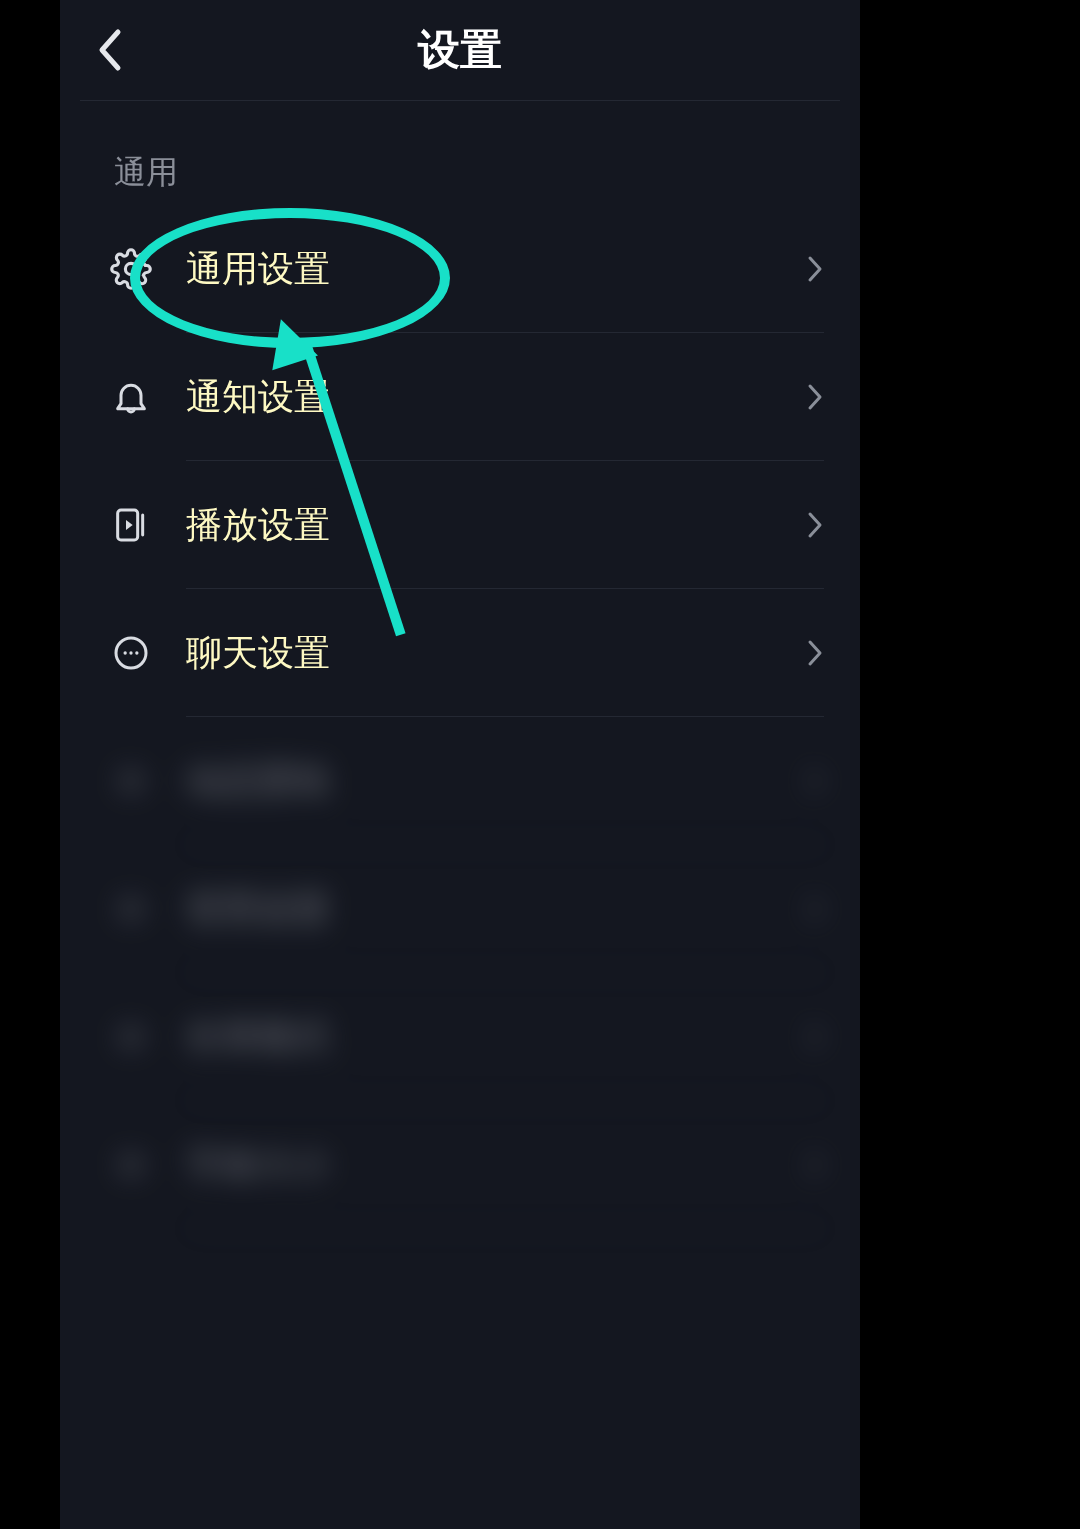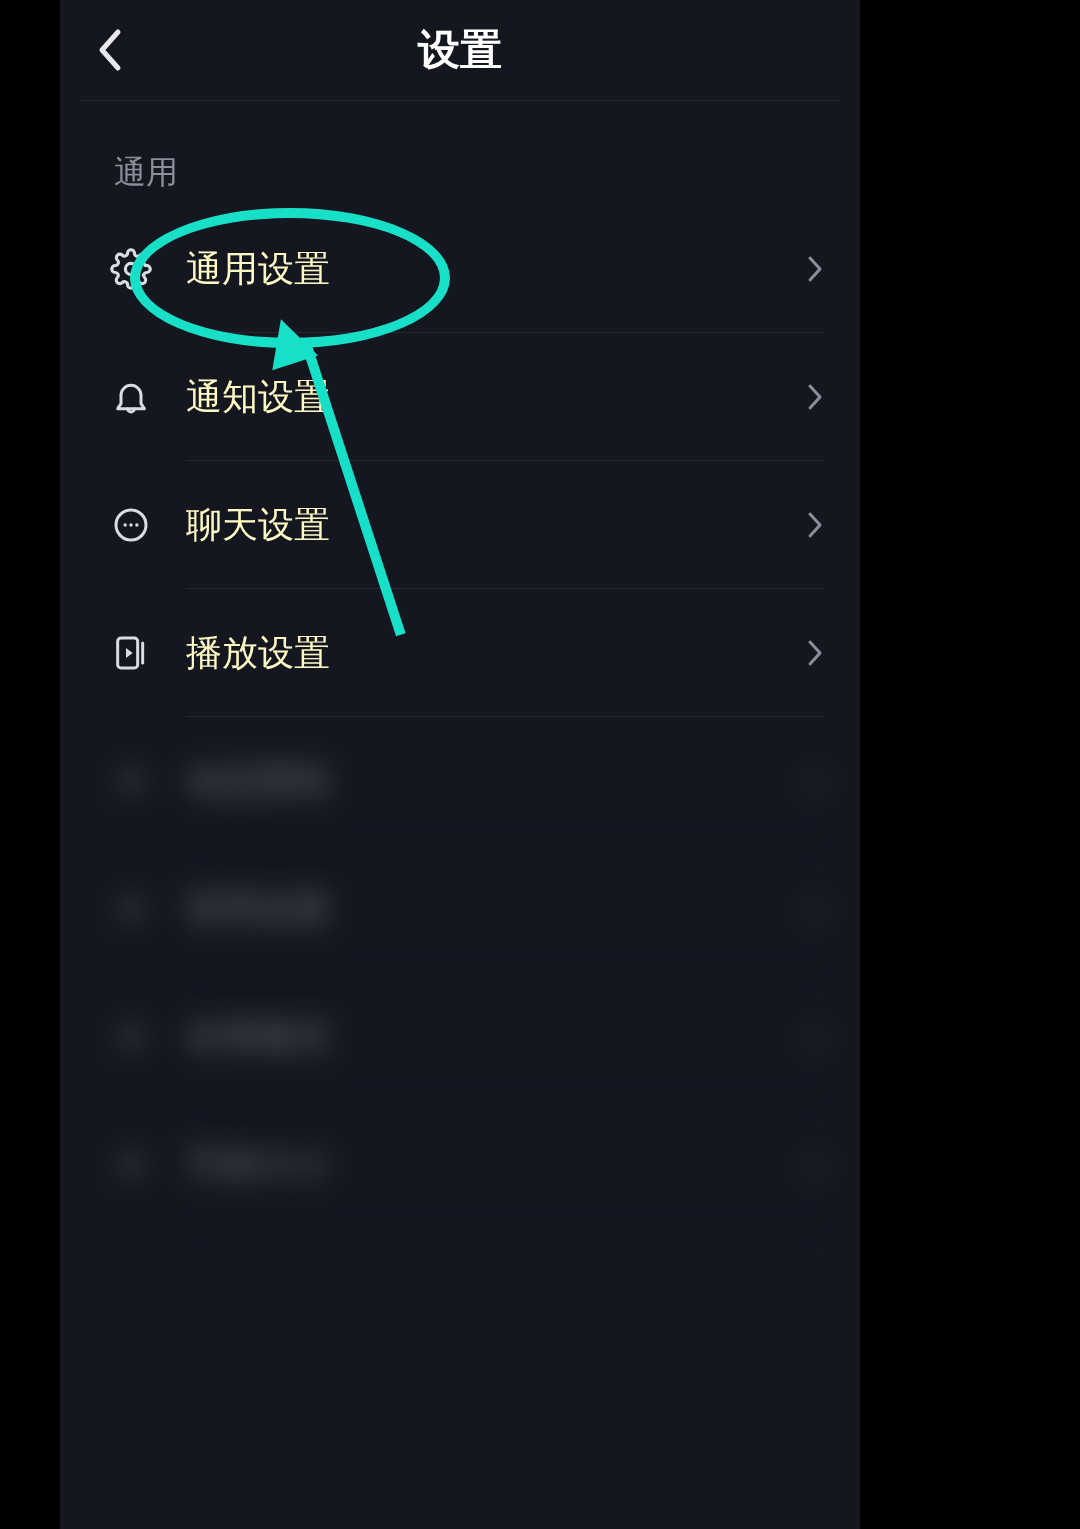--- a/index.html
+++ b/index.html
@@ -102,53 +102,53 @@
         </svg>
       </span>
       <span class="label">通知设置</span>
       <span class="chev">
         <svg width="18" height="30" viewBox="0 0 18 30">
             <polyline points="4,4 14,15 4,26" fill="none" stroke="currentColor" stroke-width="3" stroke-linecap="round" stroke-linejoin="round"></polyline>
           </svg>
       </span>
     </div>
 
+    <div class="row last-visible">
+      <span class="icon">
+        <svg width="40" height="40" viewBox="0 0 24 24" fill="none" stroke="currentColor" stroke-width="1.8" stroke-linecap="round" stroke-linejoin="round">
+          <rect x="4" y="3" width="12" height="18" rx="2"></rect>
+            <polygon points="9,9 9,15 13,12" fill="currentColor" stroke="none"></polygon>
+            <path d="M19 6v12"></path>
+        </svg>
+      </span>
+      <span class="label">播放设置</span>
+      <span class="chev">
+        <svg width="18" height="30" viewBox="0 0 18 30">
+            <polyline points="4,4 14,15 4,26" fill="none" stroke="currentColor" stroke-width="3" stroke-linecap="round" stroke-linejoin="round"></polyline>
+          </svg>
+      </span>
+    </div>
+
     <div class="row">
       <span class="icon">
         <svg width="40" height="40" viewBox="0 0 24 24" fill="none" stroke="currentColor" stroke-width="1.8" stroke-linecap="round" stroke-linejoin="round">
           <circle cx="12" cy="12" r="9"></circle>
             <circle cx="8.5" cy="12" r="1" fill="currentColor" stroke="none"></circle>
             <circle cx="12" cy="12" r="1" fill="currentColor" stroke="none"></circle>
             <circle cx="15.5" cy="12" r="1" fill="currentColor" stroke="none"></circle>
         </svg>
       </span>
       <span class="label">聊天设置</span>
       <span class="chev">
         <svg width="18" height="30" viewBox="0 0 18 30">
             <polyline points="4,4 14,15 4,26" fill="none" stroke="currentColor" stroke-width="3" stroke-linecap="round" stroke-linejoin="round"></polyline>
           </svg>
       </span>
     </div>
 
-    <div class="row last-visible">
-      <span class="icon">
-        <svg width="40" height="40" viewBox="0 0 24 24" fill="none" stroke="currentColor" stroke-width="1.8" stroke-linecap="round" stroke-linejoin="round">
-          <rect x="4" y="3" width="12" height="18" rx="2"></rect>
-            <polygon points="9,9 9,15 13,12" fill="currentColor" stroke="none"></polygon>
-            <path d="M19 6v12"></path>
-        </svg>
-      </span>
-      <span class="label">播放设置</span>
-      <span class="chev">
-        <svg width="18" height="30" viewBox="0 0 18 30">
-            <polyline points="4,4 14,15 4,26" fill="none" stroke="currentColor" stroke-width="3" stroke-linecap="round" stroke-linejoin="round"></polyline>
-          </svg>
-      </span>
-    </div>
-
     <div class="row blurred">
       <span class="icon">
         <svg width="38" height="38" viewBox="0 0 24 24">
             <circle cx="12" cy="12" r="8" fill="currentColor" opacity=".35"></circle>
           </svg>
       </span>
       <span class="label">动态壁纸</span>
       <span class="chev">
         <svg width="18" height="30" viewBox="0 0 18 30">
             <polyline points="4,4 14,15 4,26" fill="none" stroke="currentColor" stroke-width="3" stroke-linecap="round" stroke-linejoin="round"></polyline>

